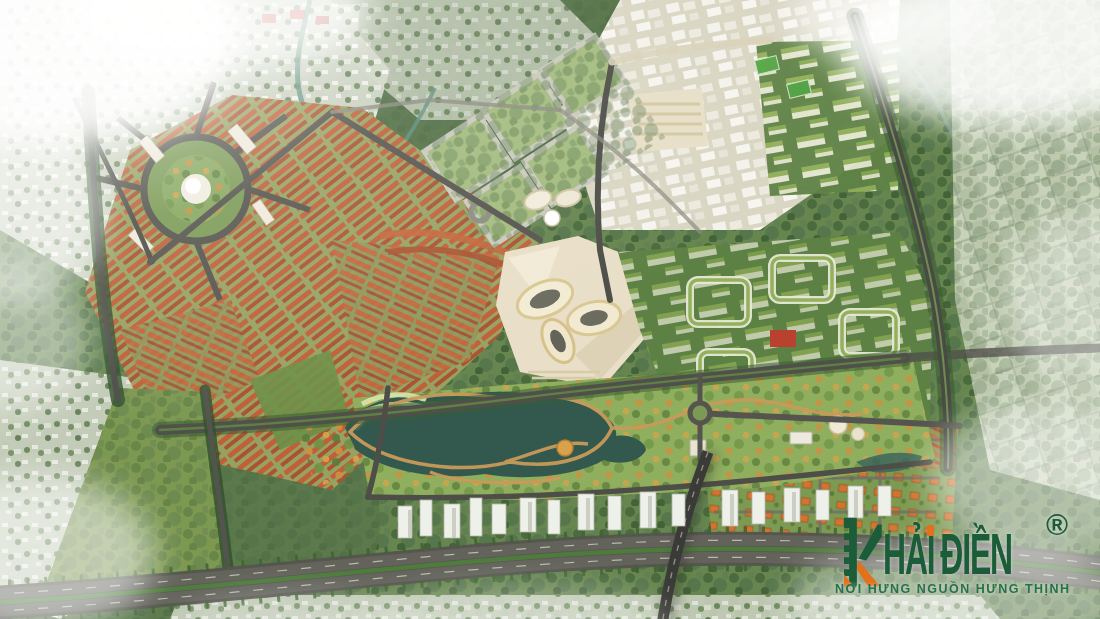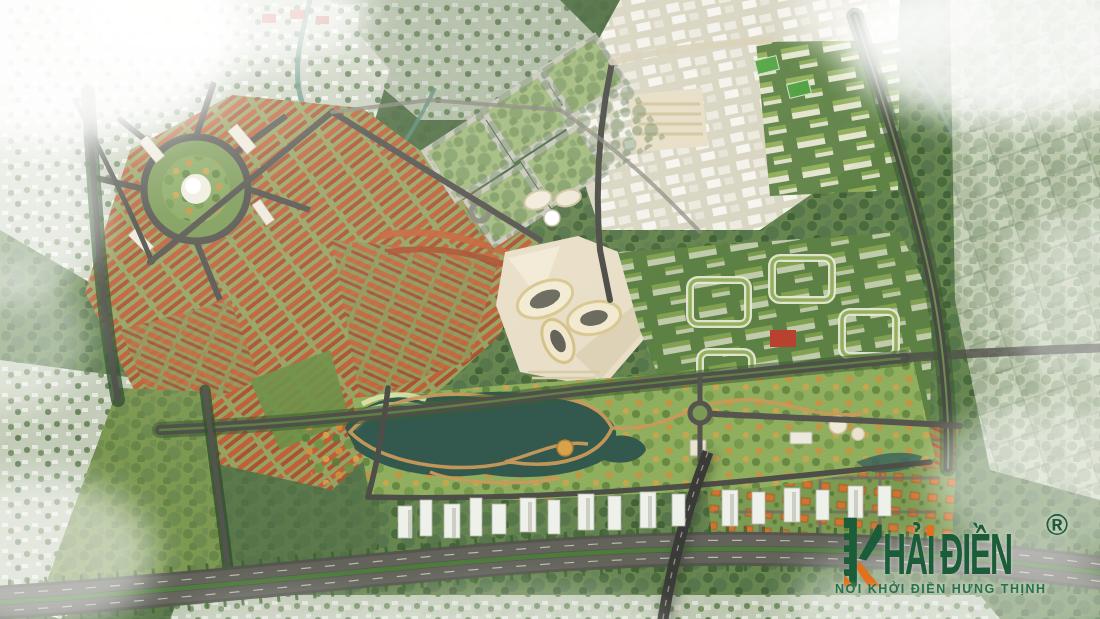--- a/index.html
+++ b/index.html
@@ -379,15 +379,15 @@
     <svg class="logo-kmark" viewBox="0 0 60 84">
       <path d="M31,2 L31,82 L16,82 L16,76 L22,76 L22,70 L16,70 L16,62 L22,62 L22,56 L16,56 L16,48 L22,48 L22,42 L16,42 L16,34 L22,34 L22,28 L16,28 L16,20 L22,20 L22,14 L16,14 L16,2 Z" fill="#1b5c39"></path>
       <path d="M33,50 L55,10 L60,10 L60,24 L42,52 Z" fill="#1b5c39"></path>
       <path d="M33,52 L58,82 L44,82 L31,62 Z" fill="#e2711d"></path>
       <path d="M16,82 L27,82 L16,68 Z" fill="#e2711d"></path>
     </svg>
     <div class="logo-row">
       <div class="brand-text"><span>HẢ</span><span class="brand-i">I</span><span class="gap"></span><span>ĐIỀN</span></div>
       <span class="reg-mark">®</span>
     </div>
-    <div class="tagline">NƠI KHỞI ĐIỀN HƯNG THỊNH</div>
+    <div class="tagline">NƠI HƯNG NGUỒN HƯNG THỊNH</div>
   </div>
 </div>
 
 </body></html>

